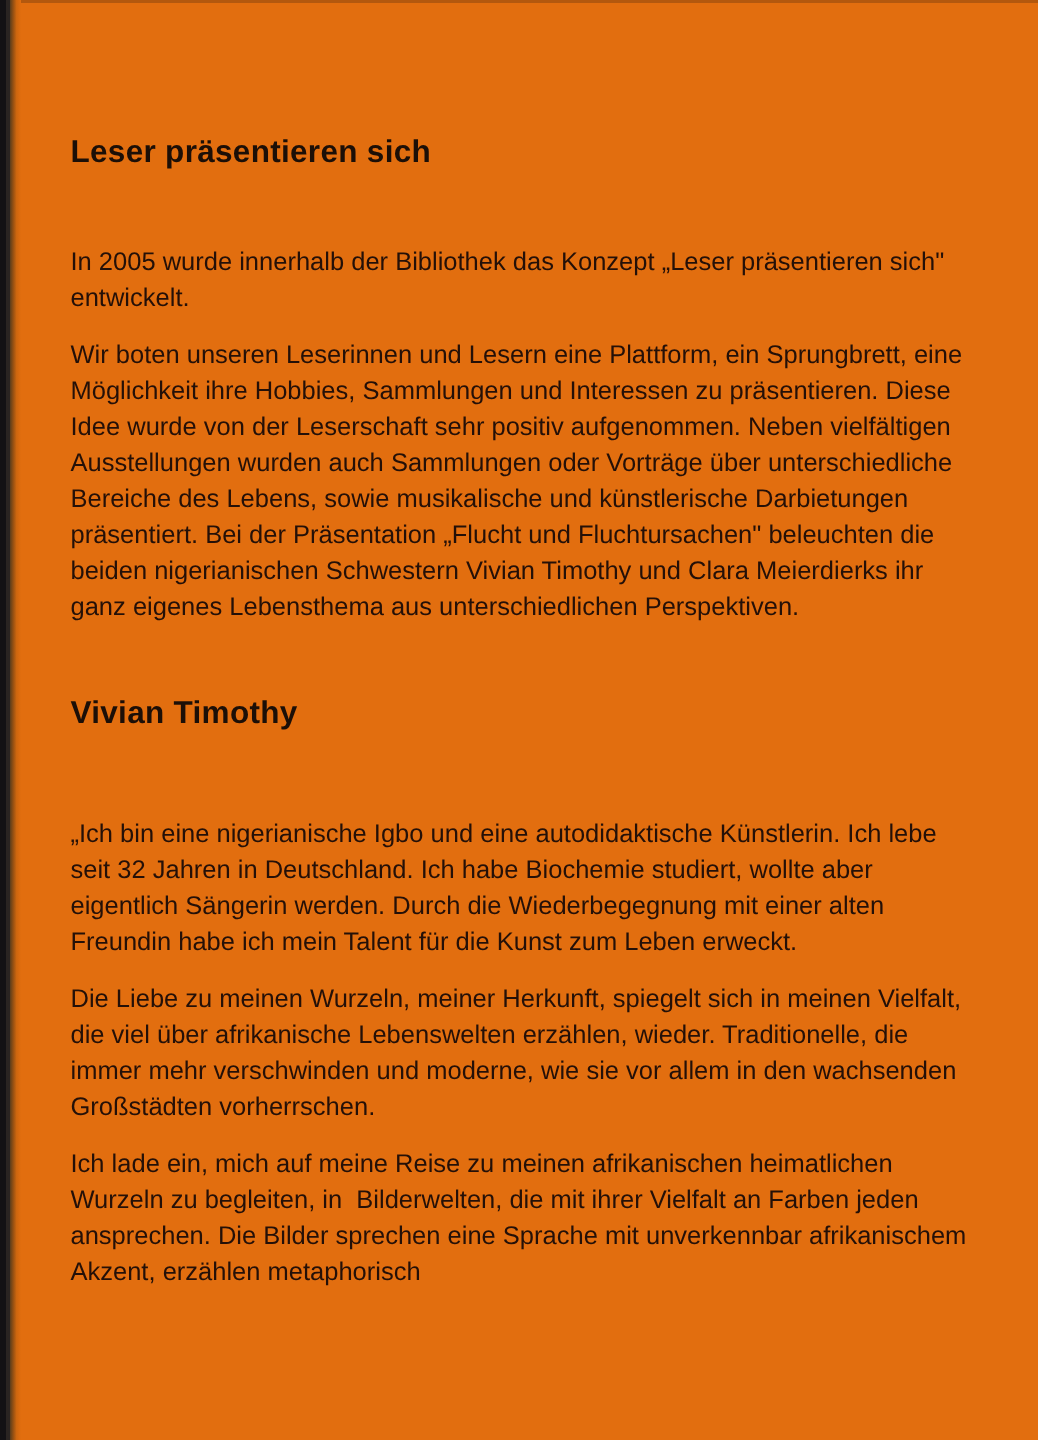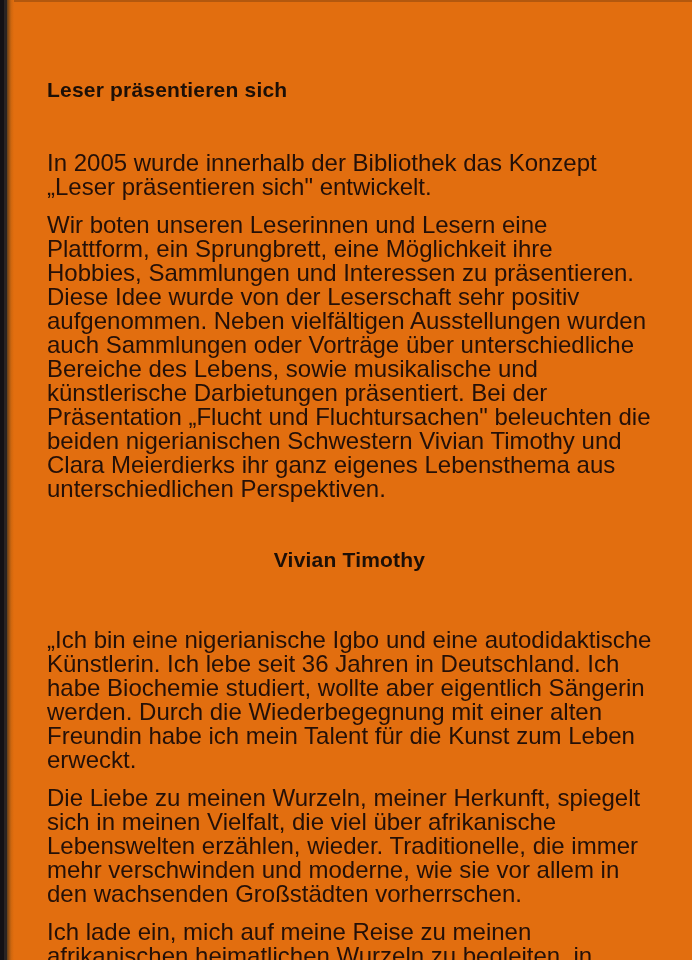--- a/index.html
+++ b/index.html
@@ -39,34 +39,33 @@
     position: absolute;
     inset: 0;
     box-sizing: border-box;
     padding: 77px 40px 0 47px;
   }
   .doc-title {
     font-size: 21px;
     line-height: 26px;
     font-weight: bold;
     color: #1c0f07;
-    margin: 0 0 48px 0;
+    margin: 12px 0 48px 0;
     letter-spacing: 0.2px;
   }
   .section-title {
     font-size: 21px;
     line-height: 26px;
     font-weight: bold;
     color: #1c0f07;
     margin: 46px 0 55px 0;
     letter-spacing: 0.2px;
-    text-align: center;
   }
   .body-par {
-    font-size: 24px;
+    font-size: 17px;
     line-height: 24px;
     font-weight: normal;
     color: #241008;
     margin: 0 0 14px 0;
     white-space: pre-wrap;
   }
 </style>
 </head>
 <body>
 
@@ -75,19 +74,19 @@
 
 <div class="page-content">
   <h1 class="doc-title">Leser präsentieren sich</h1>
 
   <p class="body-par">In 2005 wurde innerhalb der Bibliothek das Konzept „Leser präsentieren sich" entwickelt.</p>
 
   <p class="body-par">Wir boten unseren Leserinnen und Lesern eine Plattform, ein Sprungbrett, eine Möglichkeit ihre Hobbies, Sammlungen und Interessen zu präsentieren. Diese Idee wurde von der Leserschaft sehr positiv aufgenommen. Neben vielfältigen Ausstellungen wurden auch Sammlungen oder Vorträge über unterschiedliche Bereiche des Lebens, sowie musikalische und künstlerische Darbietungen präsentiert. Bei der Präsentation „Flucht und Fluchtursachen" beleuchten die beiden nigerianischen Schwestern Vivian Timothy und Clara Meierdierks ihr ganz eigenes Lebensthema aus unterschiedlichen Perspektiven.</p>
 
   <h2 class="section-title">Vivian Timothy</h2>
 
-  <p class="body-par">„Ich bin eine nigerianische Igbo und eine autodidaktische Künstlerin. Ich lebe seit 36 Jahren in Deutschland. Ich habe Biochemie studiert, wollte aber eigentlich Sängerin werden. Durch die Wiederbegegnung mit einer alten Freundin habe ich mein Talent für die Kunst zum Leben erweckt.</p>
+  <p class="body-par">„Ich bin eine nigerianische Igbo und eine autodidaktische Künstlerin. Ich lebe seit 32 Jahren in Deutschland. Ich habe Biochemie studiert, wollte aber eigentlich Sängerin werden. Durch die Wiederbegegnung mit einer alten Freundin habe ich mein Talent für die Kunst zum Leben erweckt.</p>
 
   <p class="body-par">Die Liebe zu meinen Wurzeln, meiner Herkunft, spiegelt sich in meinen Vielfalt, die viel über afrikanische Lebenswelten erzählen, wieder. Traditionelle, die immer mehr verschwinden und moderne, wie sie vor allem in den wachsenden Großstädten vorherrschen.</p>
 
 
   <p class="body-par">Ich lade ein, mich auf meine Reise zu meinen afrikanischen heimatlichen Wurzeln zu begleiten, in  Bilderwelten, die mit ihrer Vielfalt an Farben jeden ansprechen. Die Bilder sprechen eine Sprache mit unverkennbar afrikanischem Akzent, erzählen metaphorisch</p>
 </div>
 
 </body></html>

